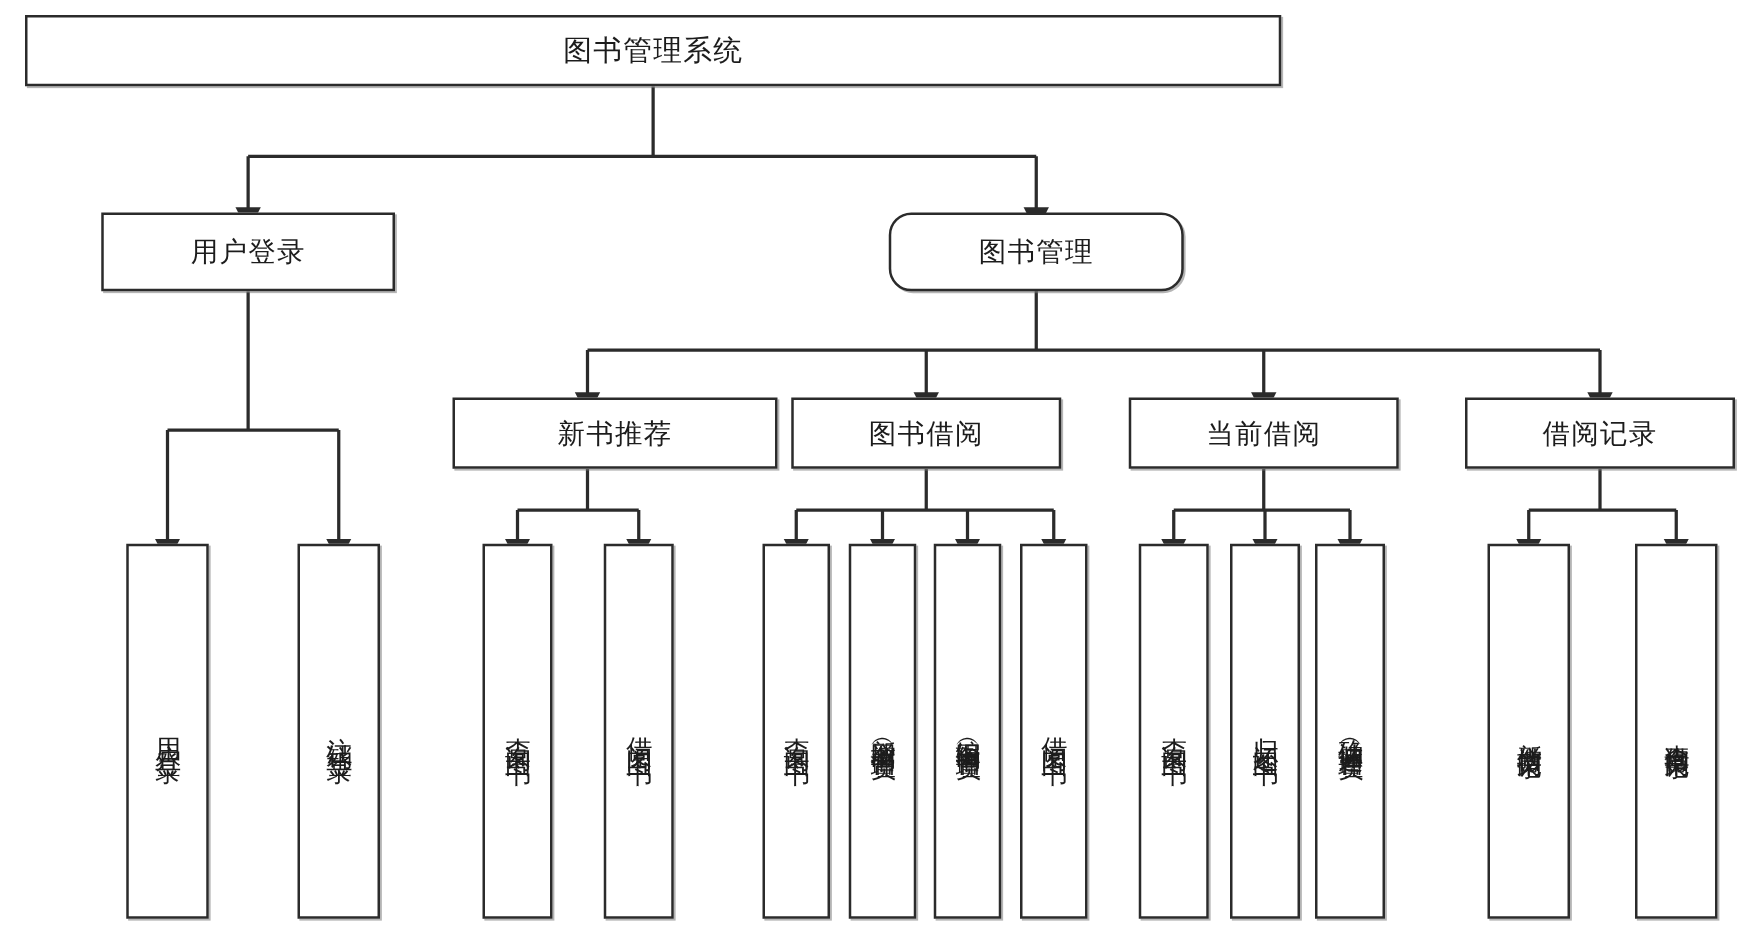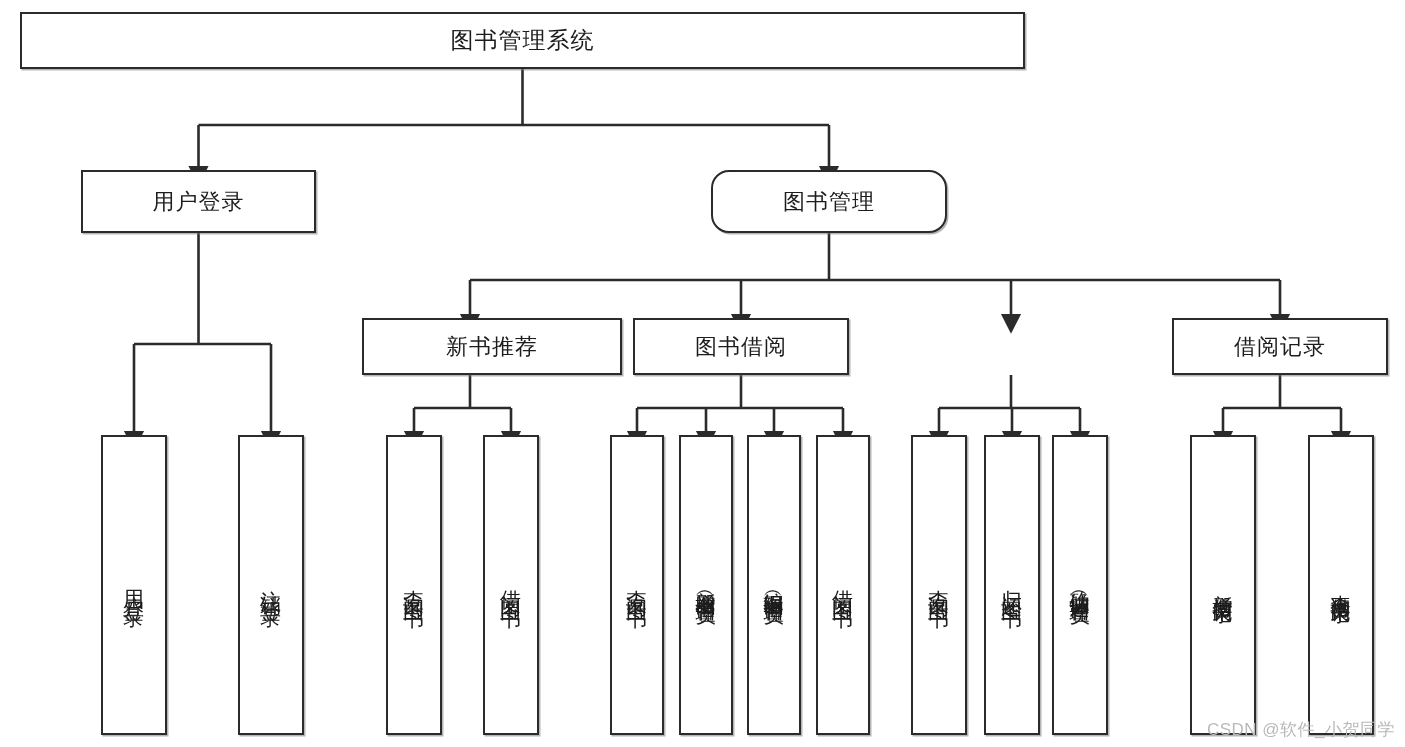--- a/index.html
+++ b/index.html
@@ -129,20 +129,23 @@
   <div class="node horiz" style="left:711px;top:170px;width:236px;height:63px;border-radius:18px;">
     <span class="label">图书管理</span>
   </div>
 
   <div class="node horiz" style="left:362px;top:318px;width:260px;height:57px;">
     <span class="label">新书推荐</span>
   </div>
   <div class="node horiz" style="left:633px;top:318px;width:216px;height:57px;">
     <span class="label">图书借阅</span>
   </div>
+  <div class="node horiz" style="left:903px;top:318px;width:216px;height:57px;">
+    <span class="label">当前借阅</span>
+  </div>
   <div class="node horiz" style="left:1172px;top:318px;width:216px;height:57px;">
     <span class="label">借阅记录</span>
   </div>
 
   <div class="node vert" style="left:101px;top:435px;width:66px;height:300px;">
     <span class="label">用户登录</span>
   </div>
   <div class="node vert" style="left:238px;top:435px;width:66px;height:300px;">
     <span class="label">注销登录</span>
   </div>
@@ -177,14 +180,13 @@
     <span class="label">确认归还（管理员）</span>
   </div>
 
   <div class="node vert tight" style="left:1190px;top:435px;width:66px;height:300px;">
     <span class="label">新增借阅记录</span>
   </div>
   <div class="node vert tight" style="left:1308px;top:435px;width:66px;height:300px;">
     <span class="label">查询借阅记录</span>
   </div>
 
-  <div id="watermark">CSDN @软件_小贺同学</div>
 </div>
 
 </body></html>

